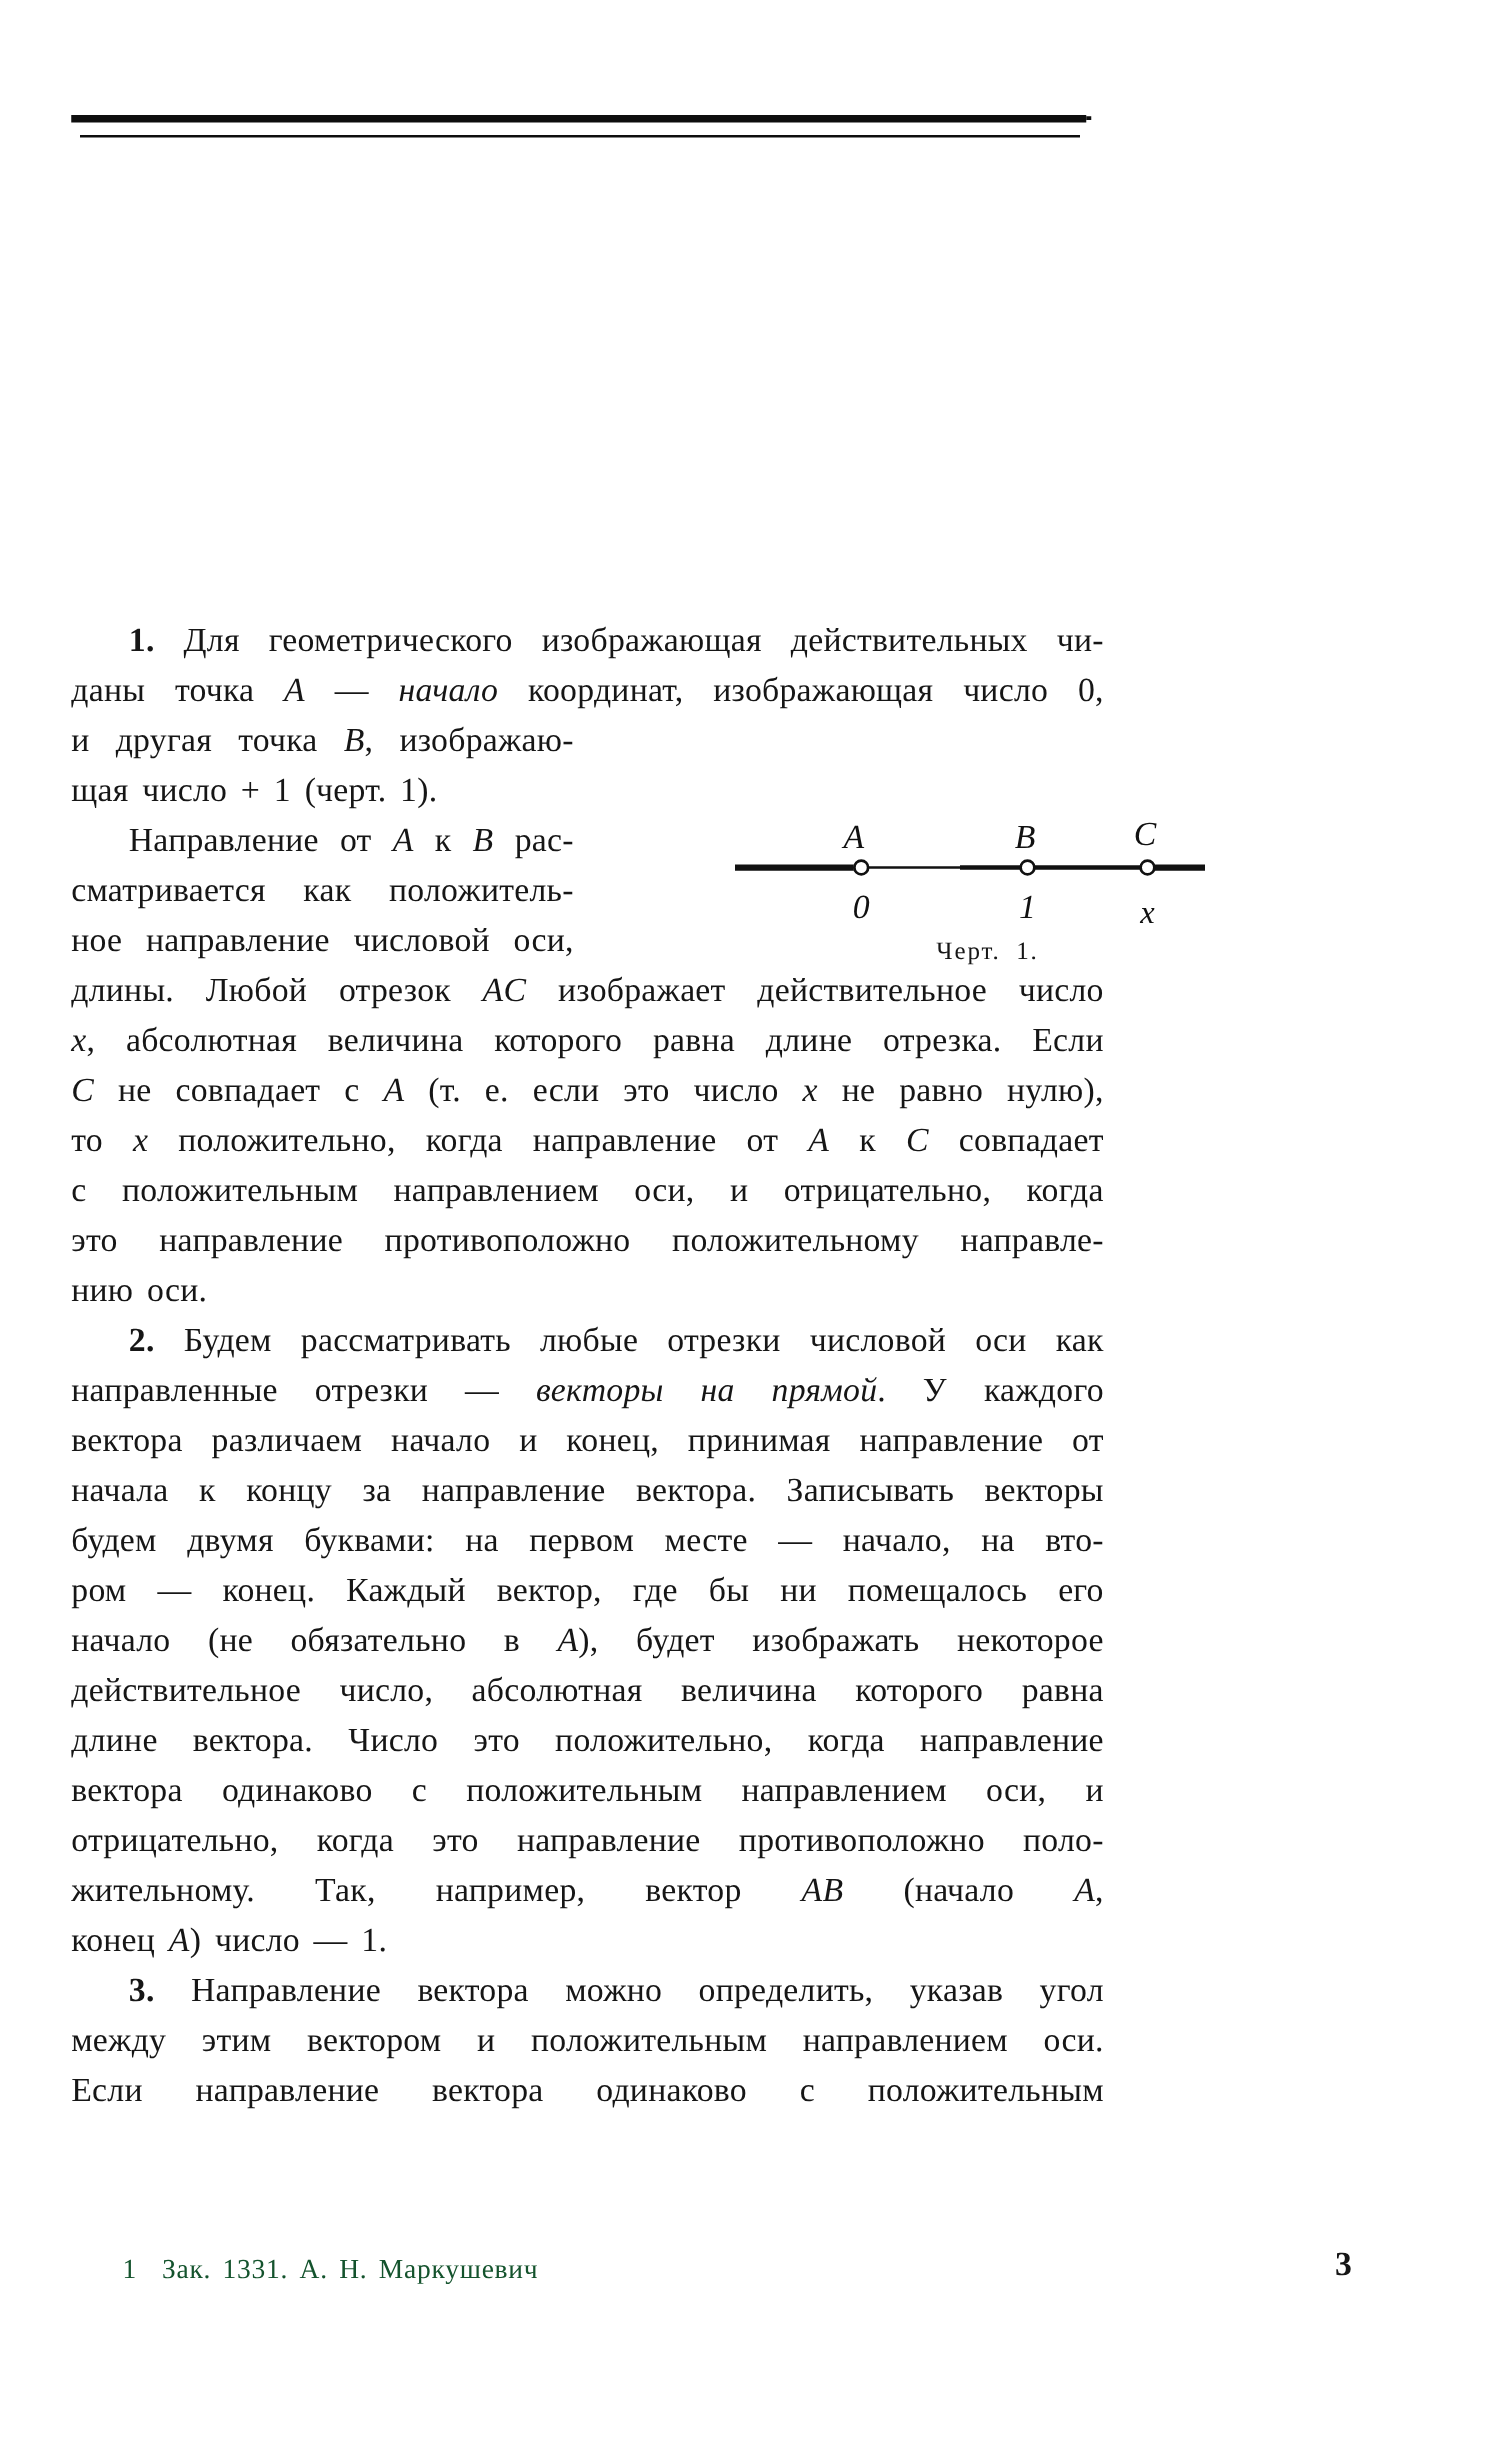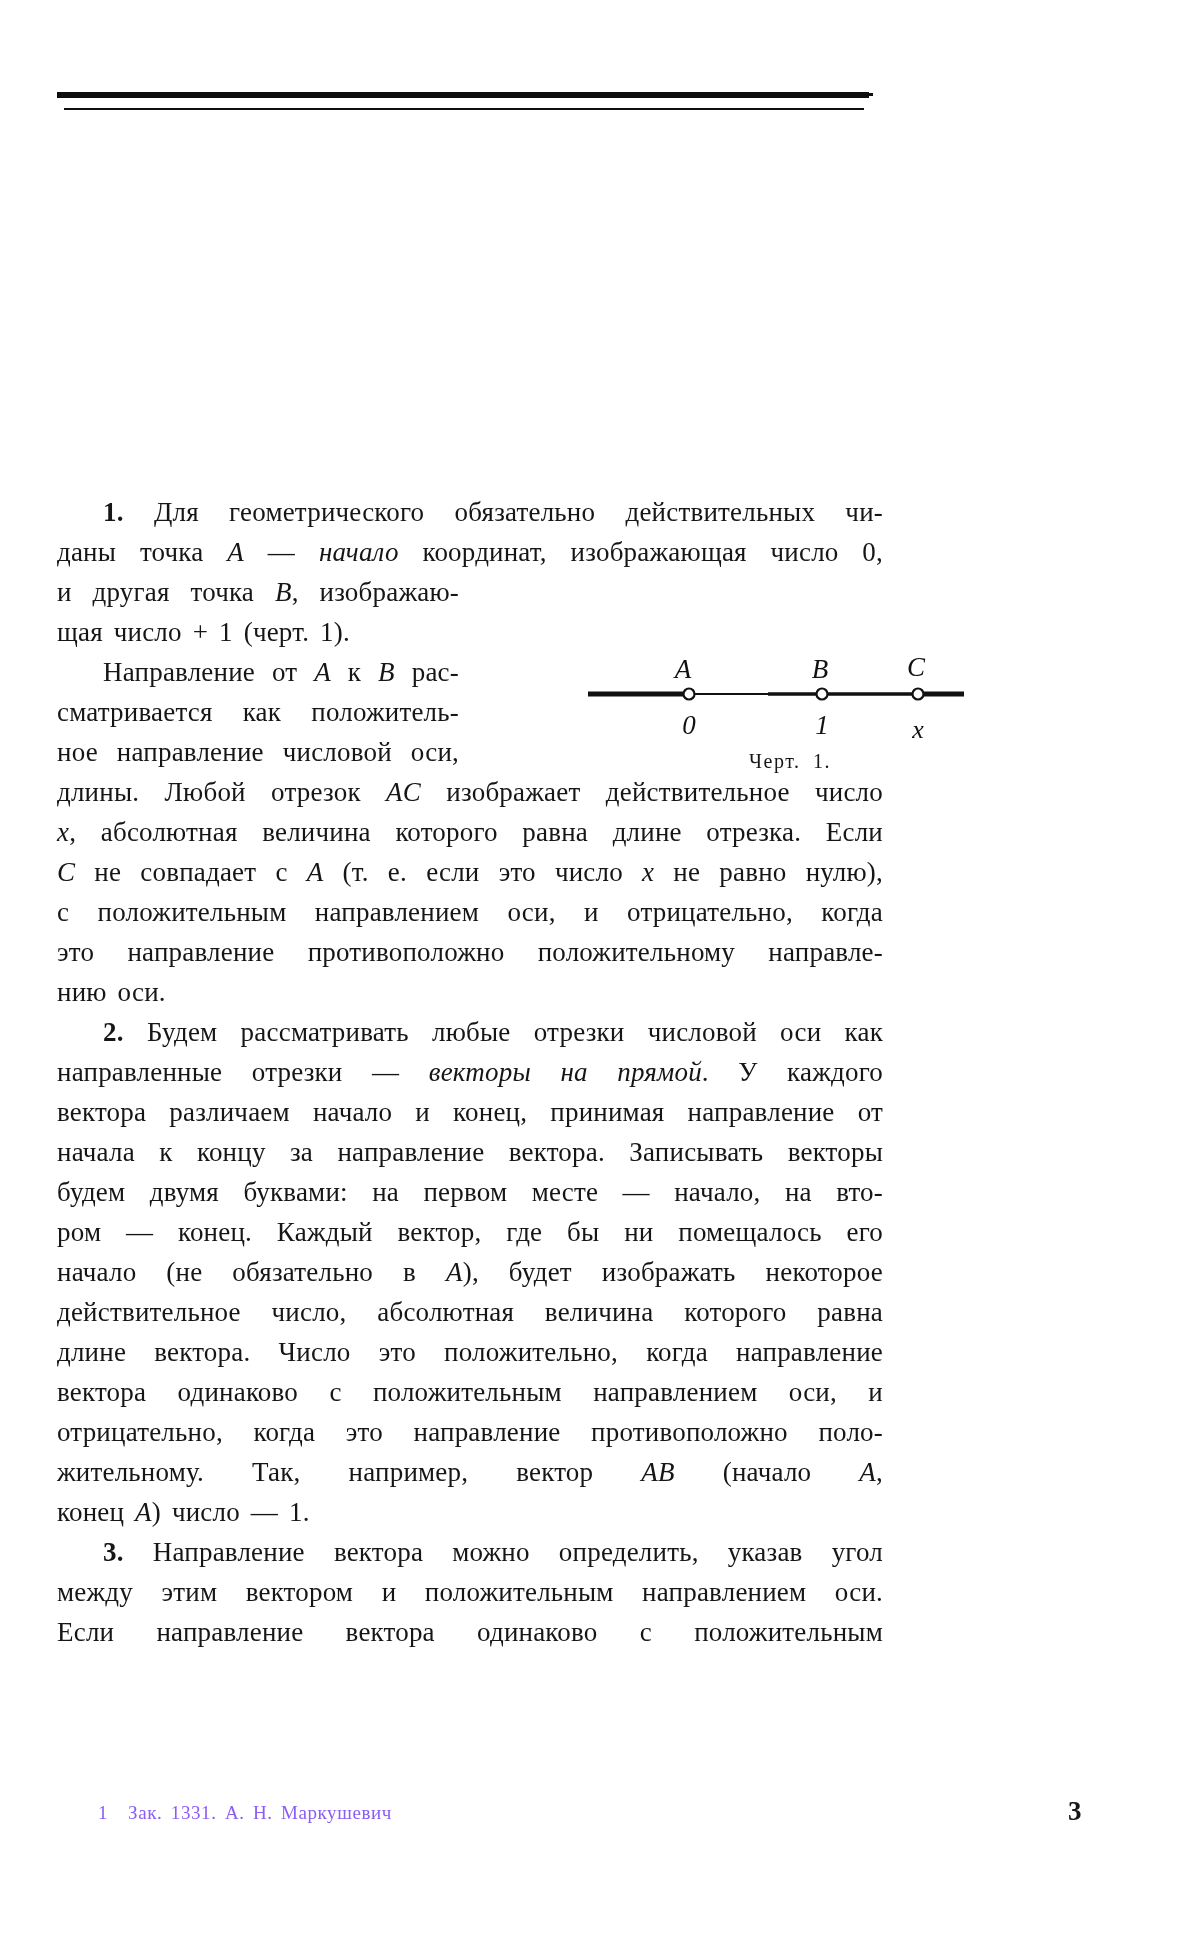--- a/index.html
+++ b/index.html
@@ -20,46 +20,47 @@
   .it { font-style:italic; }
   .bd { font-weight:bold; }
 
   .figure { position:absolute; left:480px; top:628px; width:500px; height:122px; }
   .figure-caption {
     position:absolute; left:700px; top:750px; width:180px;
     font-size:20px; letter-spacing:1.5px; text-align:center; word-spacing:6px;
   }
 
   .footer {
-    position:absolute; left:98px; top:1802px; font-size:19px; letter-spacing:0.6px; color:#8b5cf6;
+    position:absolute; left:98px; top:1802px; font-size:22px; letter-spacing:0.6px; color:#14532d;
   }
   .footer .imprint { margin-left:20px; word-spacing:3px; }
   .page-number {
     position:absolute; left:1068px; top:1796px; font-size:27px; font-weight:bold;
   }
 </style>
 </head>
 <body>
 
 <div class="page">
 
   <div class="rule-thick"></div>
   <div class="rule-thin"></div>
 
   <div class="content" id="text-flow">
-      <div class="line indent"><span class="bd">1. </span><span>Для геометрического обязательно действительных чи-</span></div>
+      <div class="line indent"><span class="bd">1. </span><span>Для геометрического изображающая действительных чи-</span></div>
       <div class="line"><span>даны точка </span><span class="it">A</span><span> — </span><span class="it">начало</span><span> координат, изображающая число 0,</span></div>
       <div class="line narrow"><span>и другая точка </span><span class="it">B</span><span>, изображаю-</span></div>
       <div class="line narrow last"><span>щая число + 1 (черт. 1).</span></div>
       <div class="line narrow indent"><span>Направление от </span><span class="it">A</span><span> к </span><span class="it">B</span><span> рас-</span></div>
       <div class="line narrow"><span>сматривается как положитель-</span></div>
       <div class="line narrow"><span>ное направление числовой оси,</span></div>
       <div class="line"><span>длины. Любой отрезок </span><span class="it">AC</span><span> изображает действительное число</span></div>
       <div class="line"><span class="it">x</span><span>, абсолютная величина которого равна длине отрезка. Если</span></div>
       <div class="line"><span class="it">C</span><span> не совпадает с </span><span class="it">A</span><span> (т. е. если это число </span><span class="it">x</span><span> не равно нулю),</span></div>
+      <div class="line"><span>то </span><span class="it">x</span><span> положительно, когда направление от </span><span class="it">A</span><span> к </span><span class="it">C</span><span> совпадает</span></div>
       <div class="line"><span>с положительным направлением оси, и отрицательно, когда</span></div>
       <div class="line"><span>это направление противоположно положительному направле-</span></div>
       <div class="line last"><span>нию оси.</span></div>
       <div class="line indent"><span class="bd">2. </span><span>Будем рассматривать любые отрезки числовой оси как</span></div>
       <div class="line"><span>направленные отрезки — </span><span class="it">векторы на прямой</span><span>. У каждого</span></div>
       <div class="line"><span>вектора различаем начало и конец, принимая направление от</span></div>
       <div class="line"><span>начала к концу за направление вектора. Записывать векторы</span></div>
       <div class="line"><span>будем двумя буквами: на первом месте — начало, на вто-</span></div>
       <div class="line"><span>ром — конец. Каждый вектор, где бы ни помещалось его</span></div>
       <div class="line"><span>начало (не обязательно в </span><span class="it">A</span><span>), будет изображать некоторое</span></div>

